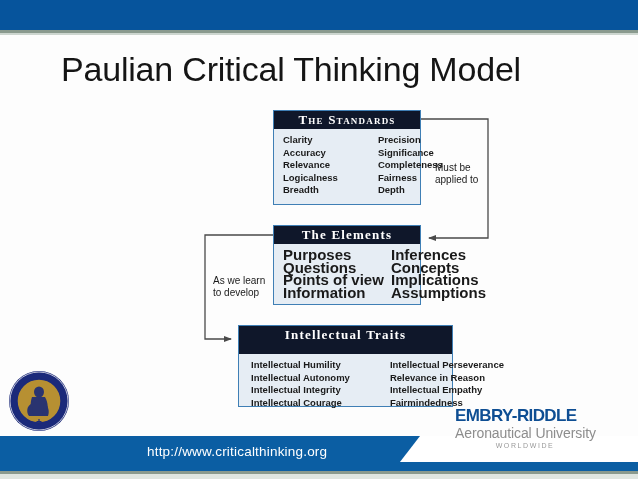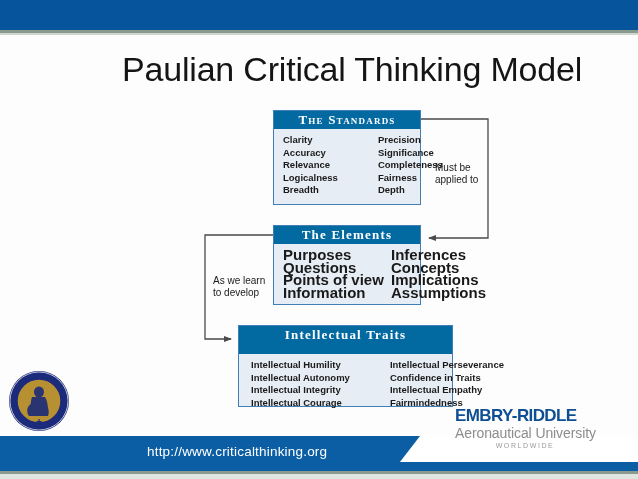--- a/index.html
+++ b/index.html
@@ -13,34 +13,34 @@
   .slide{position:absolute;inset:0;background:#fdfdfd;}
 
   
   .topbar{position:absolute;left:0;top:0;width:638px;height:30px;background:#06549c;}
   .topbar-edge{position:absolute;left:0;top:30px;width:638px;height:3px;background:#8a9a8e;}
   .topbar-edge2{position:absolute;left:0;top:33px;width:638px;height:2px;background:#cdd6cf;}
 
   
   .title{
     position:absolute;left:0;top:50px;width:582px;
-    text-align:right;
+    text-align:center;
     font-size:34px;font-weight:400;color:#151515;
     letter-spacing:-0.2px;
     font-family:"Liberation Sans", sans-serif;
   }
 
   
   .diagram{position:absolute;left:180px;top:100px;width:340px;height:320px;}
   .diagram svg{position:absolute;left:0;top:0;}
 
   
   .cbox{position:absolute;border:1px solid #3f7fb5;background:#e6edf4;box-sizing:border-box;}
   .cbox-head{
-    background:#0369a1;color:#ffffff;
+    background:#0f172a;color:#ffffff;
     font-family:"Liberation Serif", serif;
     font-weight:700;
     text-align:center;
     letter-spacing:1.2px;
     box-sizing:border-box;
     white-space:nowrap;
   }
   .cbox-body{display:flex;box-sizing:border-box;gap:40px;}
   .col{display:flex;flex-direction:column;}
   .col span{
@@ -177,21 +177,21 @@
       <div class="cbox-head">Intellectual Traits</div>
       <div class="cbox-body">
         <div class="col c1">
           <span>Intellectual Humility</span>
           <span>Intellectual Autonomy</span>
           <span>Intellectual Integrity</span>
           <span>Intellectual Courage</span>
         </div>
         <div class="col c2">
           <span>Intellectual Perseverance</span>
-          <span>Confidence in Traits</span>
+          <span>Relevance in Reason</span>
           <span>Intellectual Empathy</span>
           <span>Fairmindedness</span>
         </div>
       </div>
     </div>
 
     <div class="conn-label" id="lbl-must">
       <div>Must be</div>
       <div>applied to</div>
     </div>

